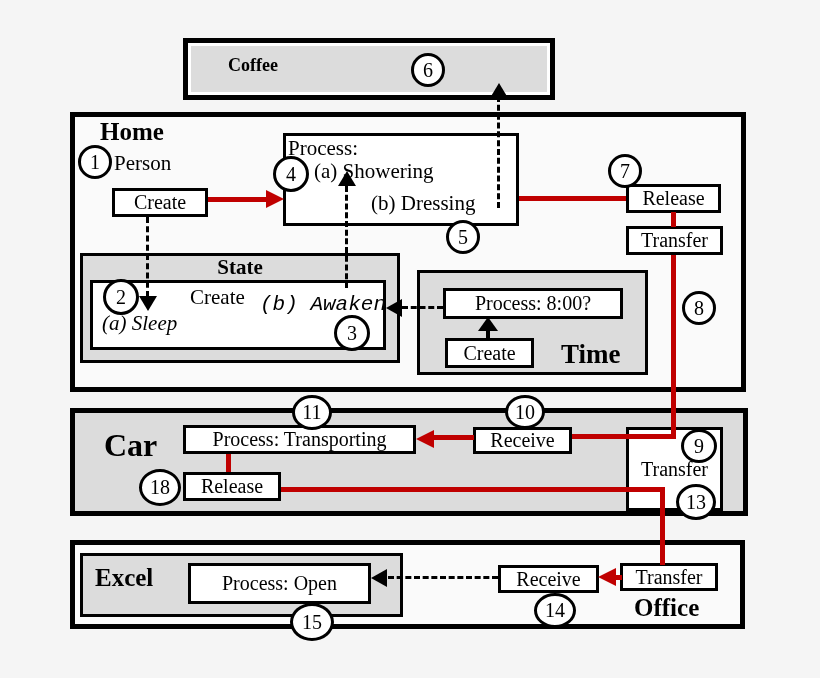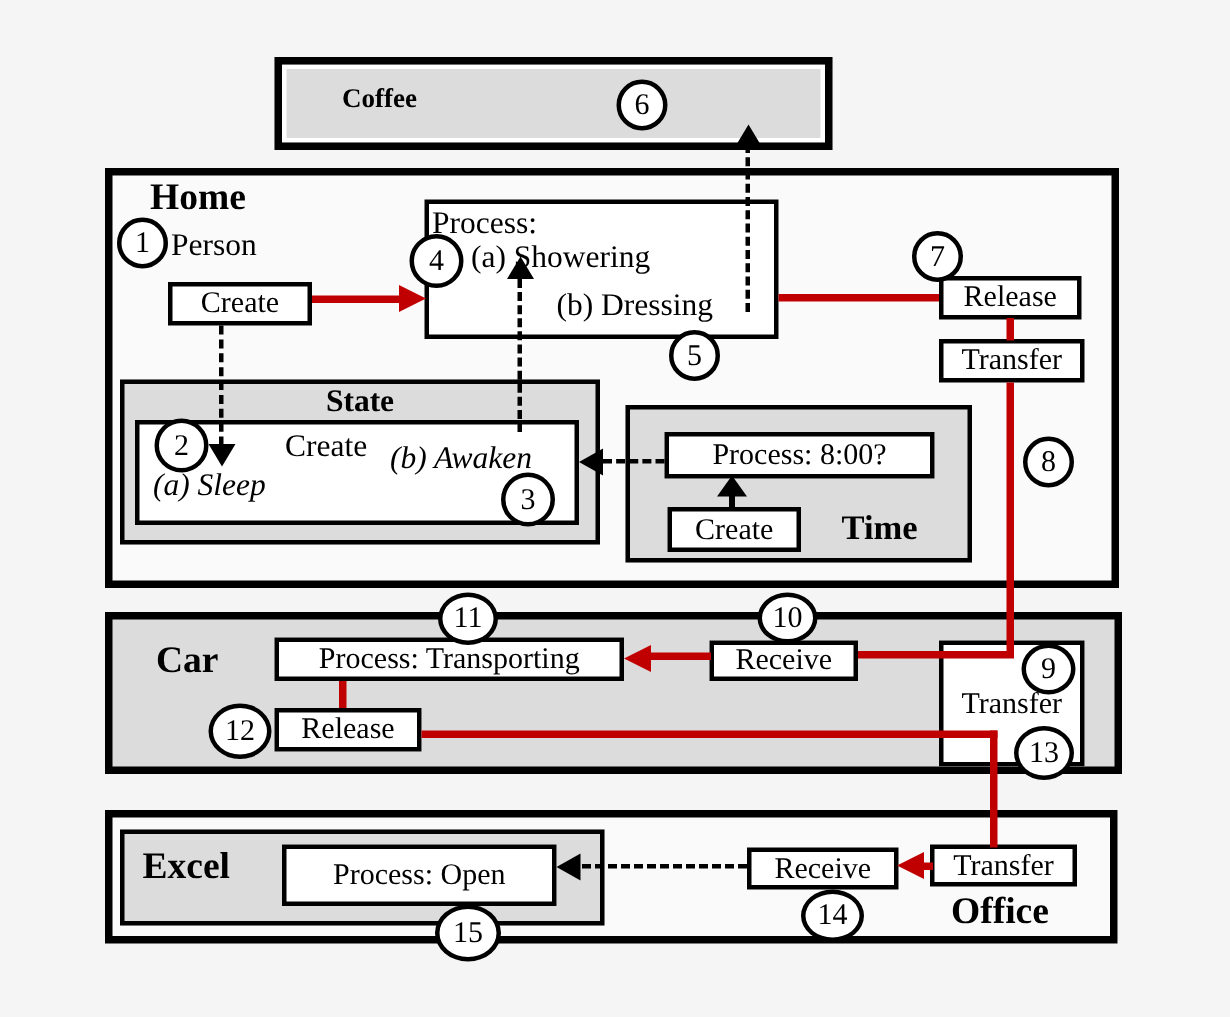--- a/index.html
+++ b/index.html
@@ -52,24 +52,24 @@
   <div class="subbox" style="left:417px;top:270px;width:231px;height:105px;background:var(--gray);"></div>
   <div class="container" style="left:70px;top:408px;width:678px;height:108px;background:var(--gray);"></div>
   <div class="container" style="left:70px;top:540px;width:675px;height:89px;background:#fafafa;"></div>
   <div class="subbox" style="left:80px;top:553px;width:323px;height:64px;background:var(--gray);"></div>
 
   <div class="title" style="left:228px;top:55px;font-size:18px;">Coffee</div>
   <div class="title" style="left:100px;top:118px;font-size:25px;">Home</div>
   <div class="lbl" style="left:114px;top:151px;">Person</div>
   <div class="title" style="left:80px;top:255px;width:320px;text-align:center;font-size:21px;">State</div>
   <div class="lbl" style="left:190px;top:285px;z-index:11;">Create</div>
-  <div class="lbl italic" style="left:260px;top:293px;z-index:11;">(b) Awaken</div>
+  <div class="lbl italic" style="left:260px;top:293px;z-index:11;font-family:Liberation Mono, monospace;">(b) Awaken</div>
   <div class="lbl italic" style="left:102px;top:311px;z-index:11;">(a) Sleep</div>
-  <div class="title" style="left:561px;top:339px;font-size:23px;text-align:right;">Time</div>
-  <div class="title" style="left:104px;top:427px;font-size:25px;">Car</div>
+  <div class="title" style="left:561px;top:339px;font-size:27px;text-align:right;">Time</div>
+  <div class="title" style="left:104px;top:427px;font-size:32px;">Car</div>
   <div class="title" style="left:95px;top:564px;font-size:25px;">Excel</div>
   <div class="title" style="left:634px;top:594px;font-size:25px;text-align:right;">Office</div>
 
 
   <div class="box" style="left:112px;top:188px;width:96px;height:29px;">Create</div>
 
   <div class="box" style="left:283px;top:133px;width:236px;height:93px;background:#fff;"></div>
   <div class="lbl" style="left:288px;top:136px;z-index:11;">Process:</div>
   <div class="lbl" style="left:371px;top:191px;z-index:11;">(b) Dressing</div>
   <div class="lbl" style="left:314px;top:159px;z-index:11;">(a) Showering</div>
@@ -127,18 +127,18 @@
   <div class="badge" style="left:103px;top:279px;width:36px;height:36px;">2</div>
   <div class="badge" style="left:334px;top:315px;width:36px;height:36px;">3</div>
   <div class="badge" style="left:273px;top:156px;width:36px;height:36px;">4</div>
   <div class="badge" style="left:446px;top:220px;width:34px;height:34px;">5</div>
   <div class="badge" style="left:411px;top:53px;width:34px;height:34px;">6</div>
   <div class="badge" style="left:608px;top:154px;width:34px;height:34px;">7</div>
   <div class="badge" style="left:682px;top:291px;width:34px;height:34px;">8</div>
   <div class="badge" style="left:681px;top:429px;width:36px;height:34px;">9</div>
   <div class="badge" style="left:505px;top:395px;width:40px;height:34px;">10</div>
   <div class="badge" style="left:292px;top:395px;width:40px;height:35px;">11</div>
-  <div class="badge" style="left:139px;top:469px;width:42px;height:37px;">12</div>
+  <div class="badge" style="left:139px;top:469px;width:42px;height:37px;">18</div>
   <div class="badge" style="left:676px;top:484px;width:40px;height:36px;">13</div>
   <div class="badge" style="left:534px;top:593px;width:42px;height:35px;">14</div>
   <div class="badge" style="left:290px;top:603px;width:44px;height:38px;text-align:center;">15</div>
 
 </div>
 
 </body></html>

